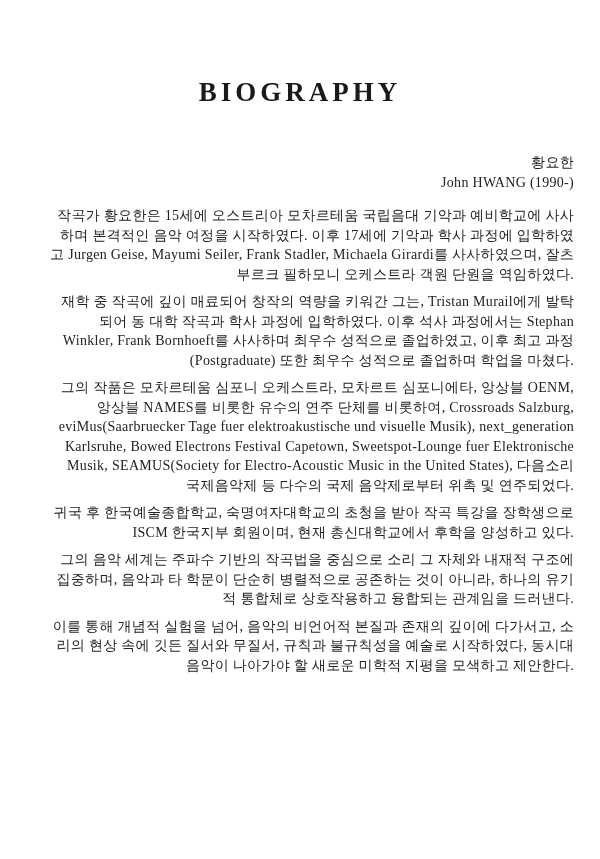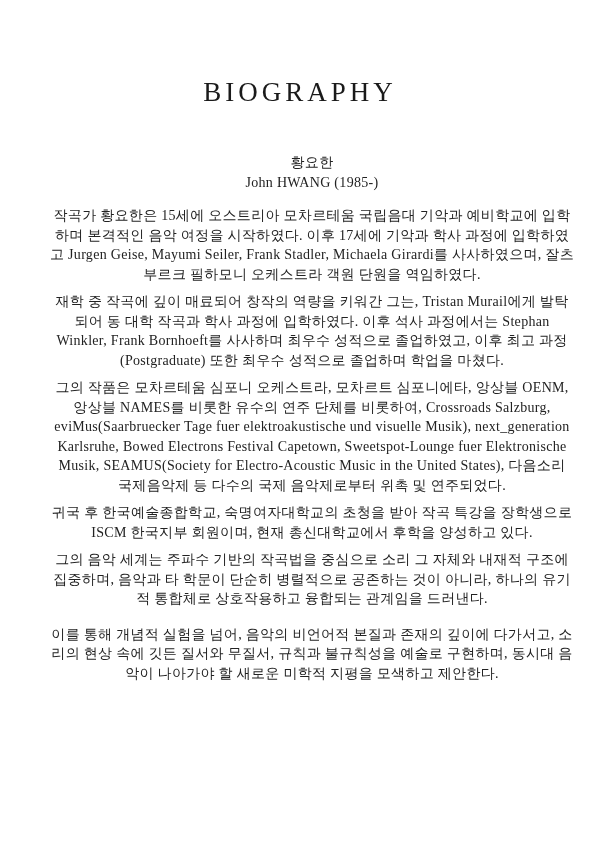--- a/index.html
+++ b/index.html
@@ -17,71 +17,71 @@
     color: #222222;
   }
   .doc-title {
     position: absolute;
     top: 58px;
     left: 0;
     right: 0;
     text-align: center;
     font-size: 27px;
     line-height: 32px;
-    font-weight: 400;
+    font-weight: 700;
     letter-spacing: 4px;
     color: #1a1a1a;
     white-space: nowrap;
   }
   .content {
     position: absolute;
     left: 50px;
     top: 153px;
     width: 524px;
     font-size: 14px;
     line-height: 19.5px;
     letter-spacing: 0.3px;
-    text-align: center;
+    text-align: right;
     word-break: normal;
   }
   .name-block {
     margin: 0 0 14px 0;
   }
   .name-line {
     display: block;
   }
   .para {
     margin: 0 0 8px 0;
   }
   .para.no-gap-after {
-    margin-bottom: 16px;
+    margin-bottom: 8px;
   }
 </style>
 </head>
 <body>
 
 <div class="page">
 
   <h1 class="doc-title">BIOGRAPHY</h1>
 
   <div class="content">
 
     <div class="name-block">
       <span class="name-line">황요한</span>
-      <span class="name-line">John HWANG (1985-)</span>
+      <span class="name-line">John HWANG (1990-)</span>
     </div>
 
-    <p class="para">작곡가 황요한은 15세에 오스트리아 모차르테움 국립음대 기악과 예비학교에 입학하며 본격적인 음악 여정을 시작하였다. 이후 17세에 기악과 학사 과정에 입학하였고 Jurgen Geise, Mayumi Seiler, Frank Stadler, Michaela Girardi를 사사하였으며, 잘츠부르크 필하모니 오케스트라 객원 단원을 역임하였다.</p>
+    <p class="para">작곡가 황요한은 15세에 오스트리아 모차르테움 국립음대 기악과 예비학교에 사사하며 본격적인 음악 여정을 시작하였다. 이후 17세에 기악과 학사 과정에 입학하였고 Jurgen Geise, Mayumi Seiler, Frank Stadler, Michaela Girardi를 사사하였으며, 잘츠부르크 필하모니 오케스트라 객원 단원을 역임하였다.</p>
 
     <p class="para">재학 중 작곡에 깊이 매료되어 창작의 역량을 키워간 그는, Tristan Murail에게 발탁되어 동 대학 작곡과 학사 과정에 입학하였다. 이후 석사 과정에서는 Stephan Winkler, Frank Bornhoeft를 사사하며 최우수 성적으로 졸업하였고, 이후 최고 과정 (Postgraduate) 또한 최우수 성적으로 졸업하며 학업을 마쳤다.</p>
 
 
     <p class="para">그의 작품은 모차르테움 심포니 오케스트라, 모차르트 심포니에타, 앙상블 OENM, 앙상블 NAMES를 비롯한 유수의 연주 단체를 비롯하여, Crossroads Salzburg, eviMus(Saarbruecker Tage fuer elektroakustische und visuelle Musik), next_generation Karlsruhe, Bowed Electrons Festival Capetown, Sweetspot-Lounge fuer Elektronische Musik, SEAMUS(Society for Electro-Acoustic Music in the United States), 다음소리 국제음악제 등 다수의 국제 음악제로부터 위촉 및 연주되었다.</p>
 
     <p class="para">귀국 후 한국예술종합학교, 숙명여자대학교의 초청을 받아 작곡 특강을 장학생으로 ISCM 한국지부 회원이며, 현재 총신대학교에서 후학을 양성하고 있다.</p>
 
     <p class="para no-gap-after">그의 음악 세계는 주파수 기반의 작곡법을 중심으로 소리 그 자체와 내재적 구조에 집중하며, 음악과 타 학문이 단순히 병렬적으로 공존하는 것이 아니라, 하나의 유기적 통합체로 상호작용하고 융합되는 관계임을 드러낸다.</p>
 
-    <p class="para">이를 통해 개념적 실험을 넘어, 음악의 비언어적 본질과 존재의 깊이에 다가서고, 소리의 현상 속에 깃든 질서와 무질서, 규칙과 불규칙성을 예술로 구현하며, 동시대 음악이 나아가야 할 새로운 미학적 지평을 모색하고 제안한다.</p>
+    <p class="para">이를 통해 개념적 실험을 넘어, 음악의 비언어적 본질과 존재의 깊이에 다가서고, 소리의 현상 속에 깃든 질서와 무질서, 규칙과 불규칙성을 예술로 시작하였다, 동시대 음악이 나아가야 할 새로운 미학적 지평을 모색하고 제안한다.</p>
 
   </div>
 
 </div>
 
 </body></html>

